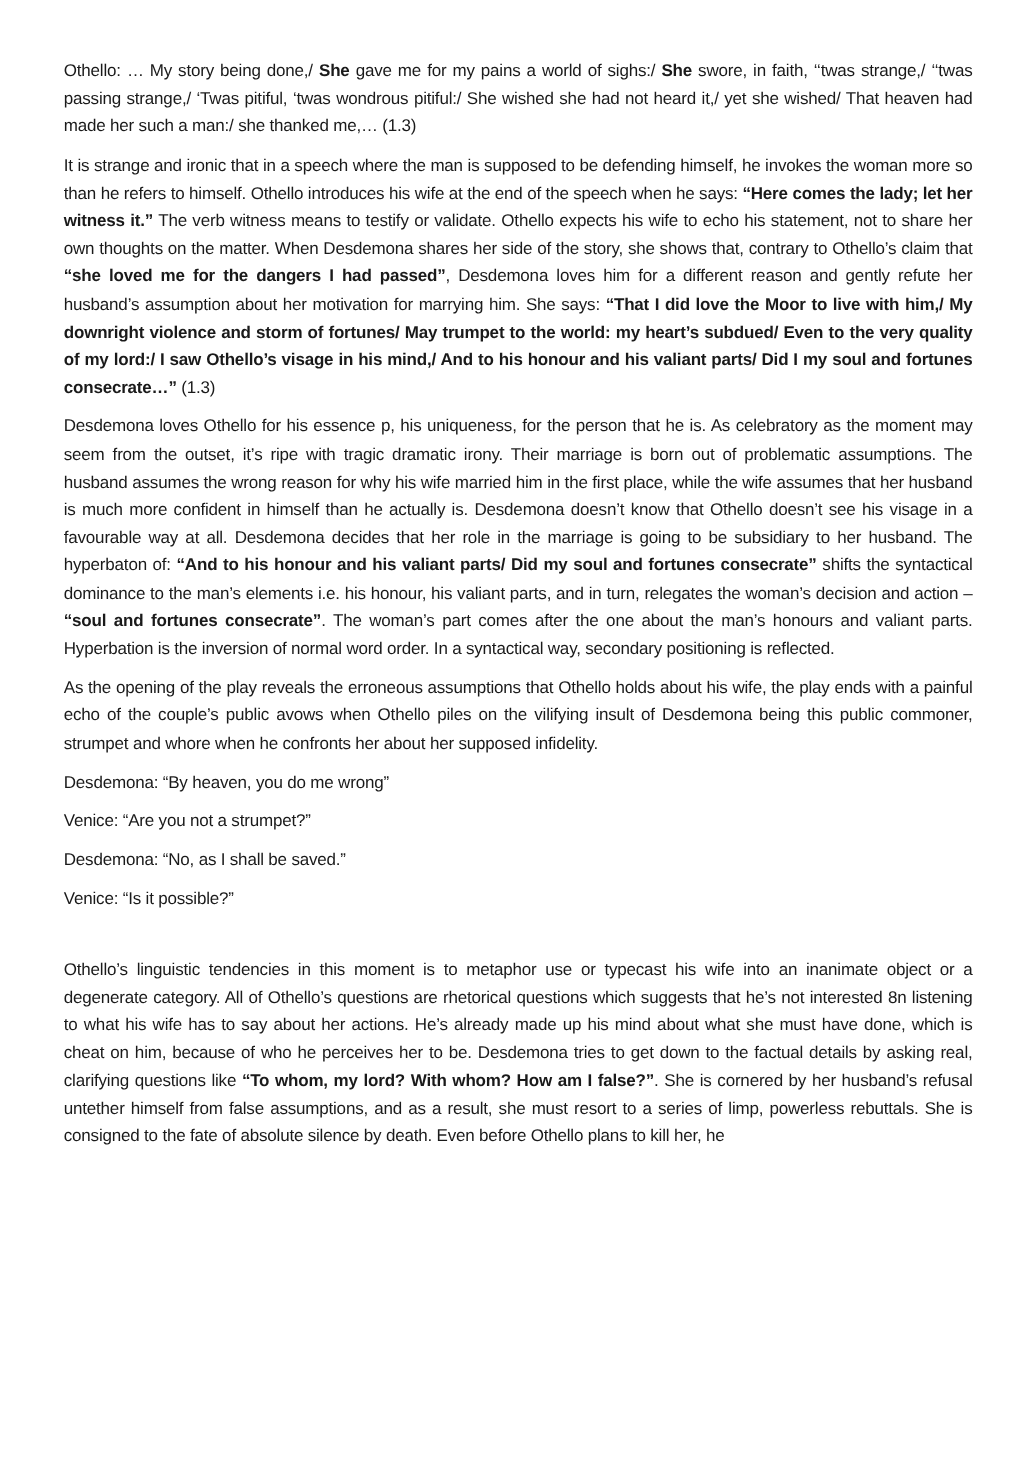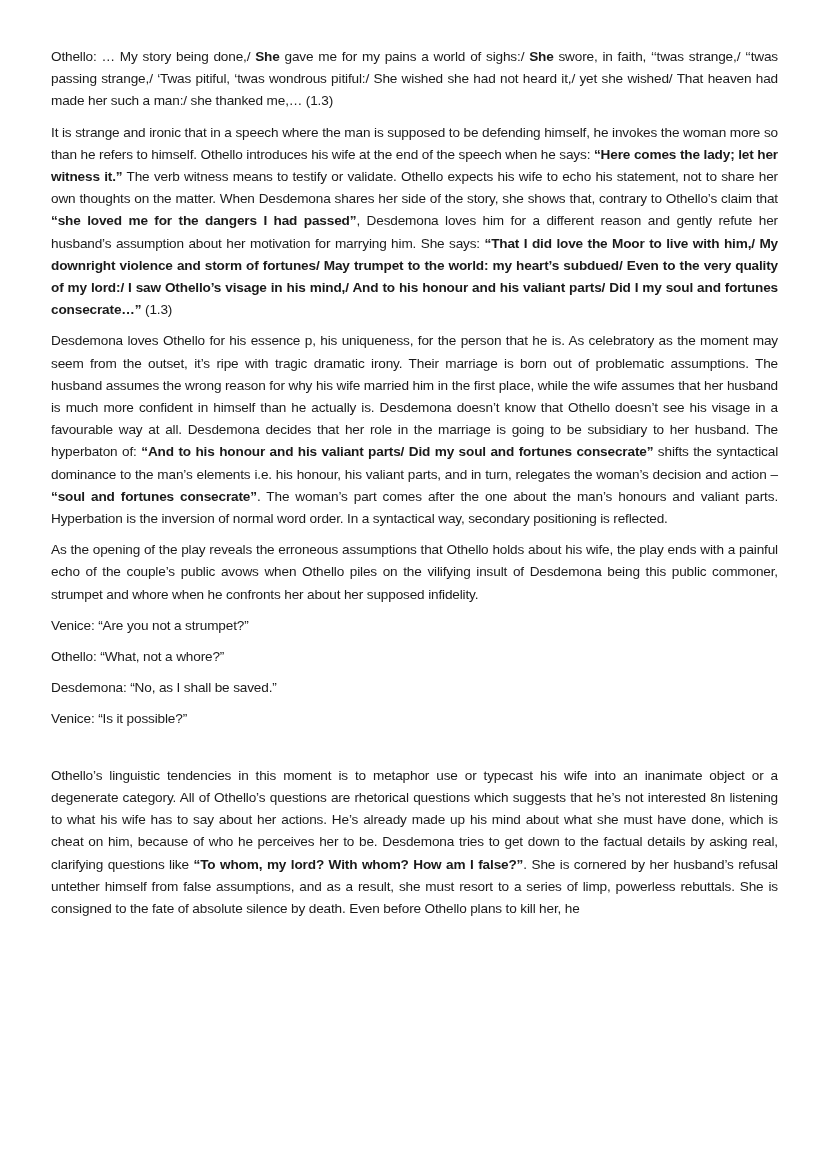--- a/index.html
+++ b/index.html
@@ -35,24 +35,24 @@
 
   <p>
     <span>Desdemona loves Othello for his essence p, his uniqueness, for the person that he is. As celebratory as the moment may seem from the outset, it’s ripe with tragic dramatic irony. Their marriage is born out of problematic assumptions. The husband assumes the wrong reason for why his wife married him in the first place, while the wife assumes that her husband is much more confident in himself than he actually is. Desdemona doesn’t know that Othello doesn’t see his visage in a favourable way at all. Desdemona decides that her role in the marriage is going to be subsidiary to her husband. The hyperbaton of: </span><b>“And to his honour and his valiant parts/ Did my soul and fortunes consecrate”</b><span> shifts the syntactical dominance to the man’s elements i.e. his honour, his valiant parts, and in turn, relegates the woman’s decision and action – </span><b>“soul and fortunes consecrate”</b><span>. The woman’s part comes after the one about the man’s honours and valiant parts. Hyperbation is the inversion of normal word order. In a syntactical way, secondary positioning is reflected.</span>
   </p>
 
   <p>
     <span>As the opening of the play reveals the erroneous assumptions that Othello holds about his wife, the play ends with a painful echo of the couple’s public avows when Othello piles on the vilifying insult of Desdemona being this public commoner, strumpet and whore when he confronts her about her supposed infidelity.</span>
   </p>
 
   <p class="left">
-    <span>Venice: “Are you not a strumpet?”</span>
+    <span>Desdemona: “By heaven, you do me wrong”</span>
   </p>
   <p class="left">
-    <span>Othello: “What, not a whore?”</span>
+    <span>Venice: “Are you not a strumpet?”</span>
   </p>
   <p class="left">
     <span>Desdemona: “No, as I shall be saved.”</span>
   </p>
   <p class="left">
     <span>Venice: “Is it possible?”</span>
   </p>
 
   <p class="spacer-before">
     <span>Othello’s linguistic tendencies in this moment is to metaphor use or typecast his wife into an inanimate object or a degenerate category. All of Othello’s questions are rhetorical questions which suggests that he’s not interested 8n listening to what his wife has to say about her actions. He’s already made up his mind about what she must have done, which is cheat on him, because of who he perceives her to be. Desdemona tries to get down to the factual details by asking real, clarifying questions like </span><b>“To whom, my lord? With whom? How am I false?”</b><span>. She is cornered by her husband’s refusal untether himself from false assumptions, and as a result, she must resort to a series of limp, powerless rebuttals. She is consigned to the fate of absolute silence by death. Even before Othello plans to kill her, he</span>

